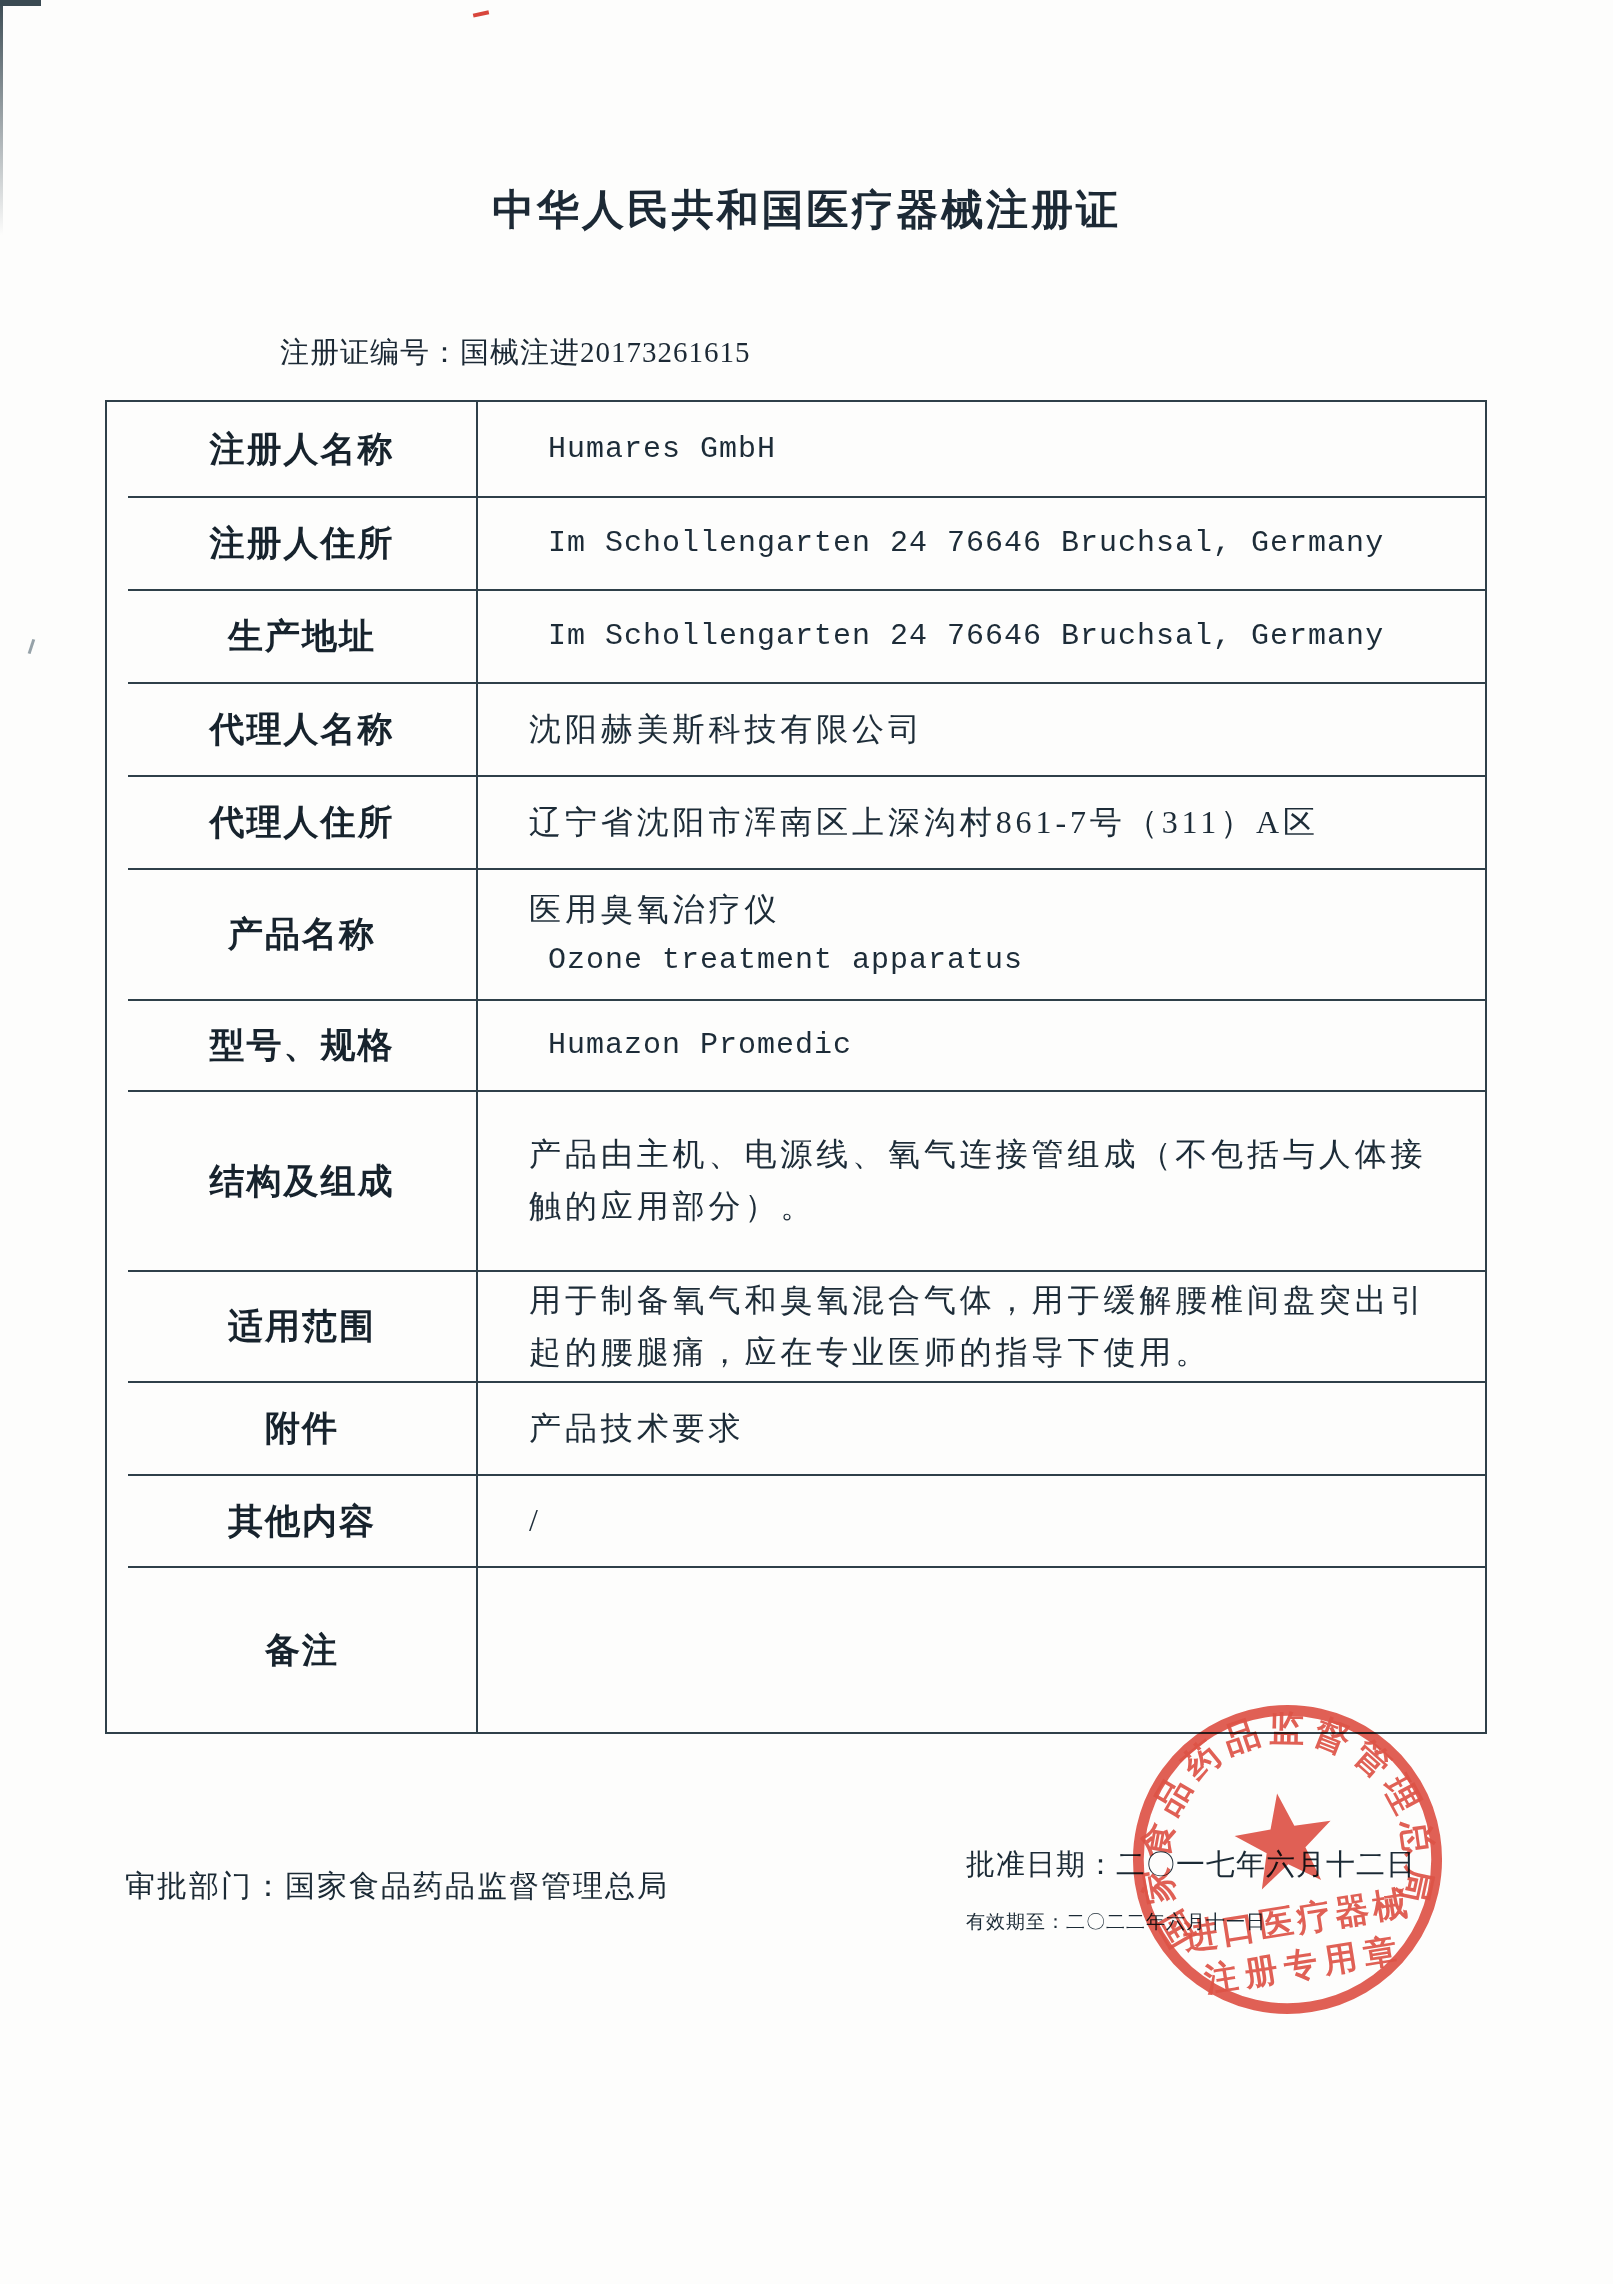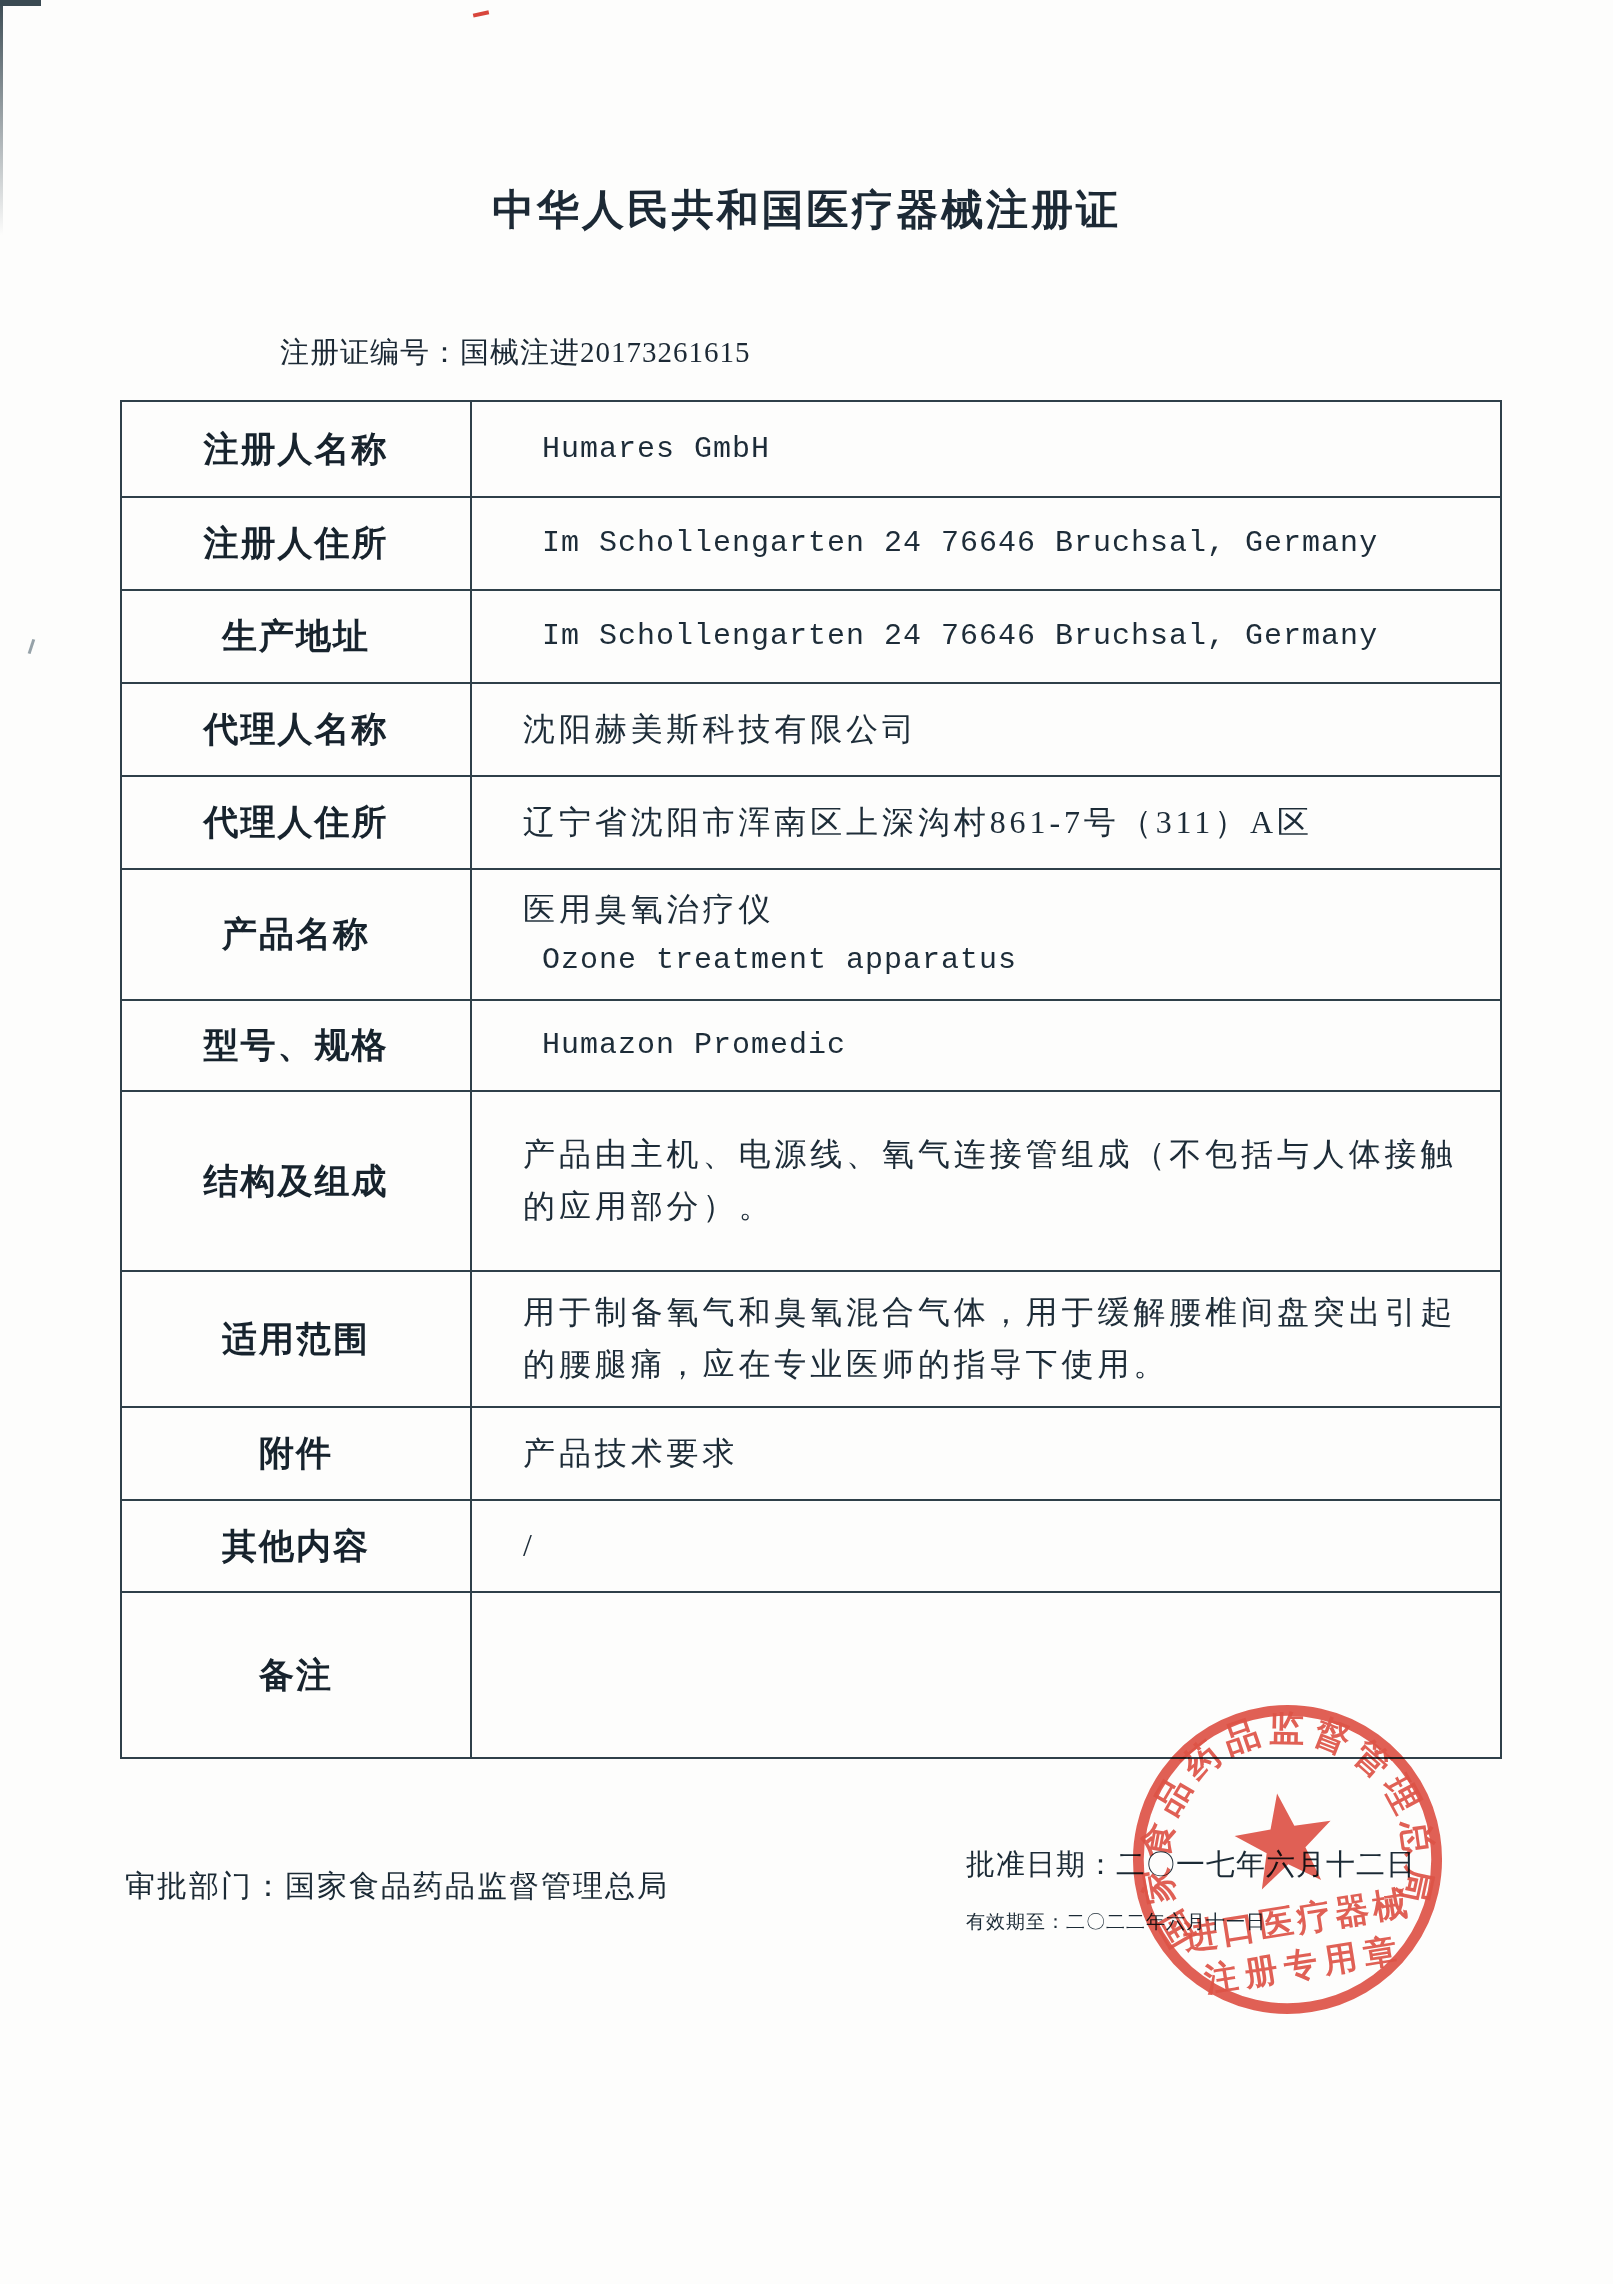--- a/index.html
+++ b/index.html
@@ -17,45 +17,46 @@
     position:absolute;top:182px;left:0;width:100%;
     text-align:center;font-size:42px;font-weight:bold;letter-spacing:2.9px;
     color:#1c2935;
   }
   .regline{
     position:absolute;top:333px;left:280px;
     font-size:29px;letter-spacing:1px;color:#1c2935;
   }
   
   .cert-table{
-    position:absolute;top:400px;left:120px;width:1382px;
+    position:absolute;top:400px;left:105px;width:1382px;
     border:2.9px solid #2f4049;
     box-sizing:border-box;
     background:transparent;
+    padding-left:21px;
   }
   .row{display:flex;box-sizing:border-box;}
   .row + .row{border-top:2.9px solid #2f4049;}
   .label-cell{
     width:350px;flex:0 0 350px;border-right:2.9px solid #2f4049;
     display:flex;align-items:center;justify-content:center;
     font-size:35px;font-weight:bold;letter-spacing:2px;
     color:#17232d;box-sizing:border-box;text-align:center;
   }
   .value-cell{
     flex:1;display:flex;flex-direction:column;justify-content:center;
     padding:9.8px 29px 9.8px 51px;
     font-size:32px;letter-spacing:3.9px;line-height:1.62;
     box-sizing:border-box;color:#1d2c38;
   }
   .mono{
     font-family:"Liberation Mono","DejaVu Sans Mono",monospace;
     font-size:30px;letter-spacing:1px;margin-left:19px;
   }
   .r1{height:94px}.r2{height:93px}.r3{height:93px}.r4{height:93px}.r5{height:93px}
-  .r6{height:131px}.r7{height:91px}.r8{height:180px}.r9{height:136px}
+  .r6{height:131px}.r7{height:91px}.r8{height:180px}.r9{height:111px}
   .r10{height:93px}.r11{height:92px}.r12{height:166px}
   
   .footer-dept{position:absolute;left:125px;top:1866px;font-size:30px;letter-spacing:2px;}
   .footer-date1{position:absolute;left:966px;top:1845px;font-size:29px;letter-spacing:1px;}
   .footer-date2{position:absolute;left:966px;top:1909px;font-size:19px;letter-spacing:1px;}
   
   .stamp{
     position:absolute;left:1106px;top:1678px;width:363px;height:363px;
     mix-blend-mode:multiply;opacity:0.92;
     transform:rotate(-9deg);

